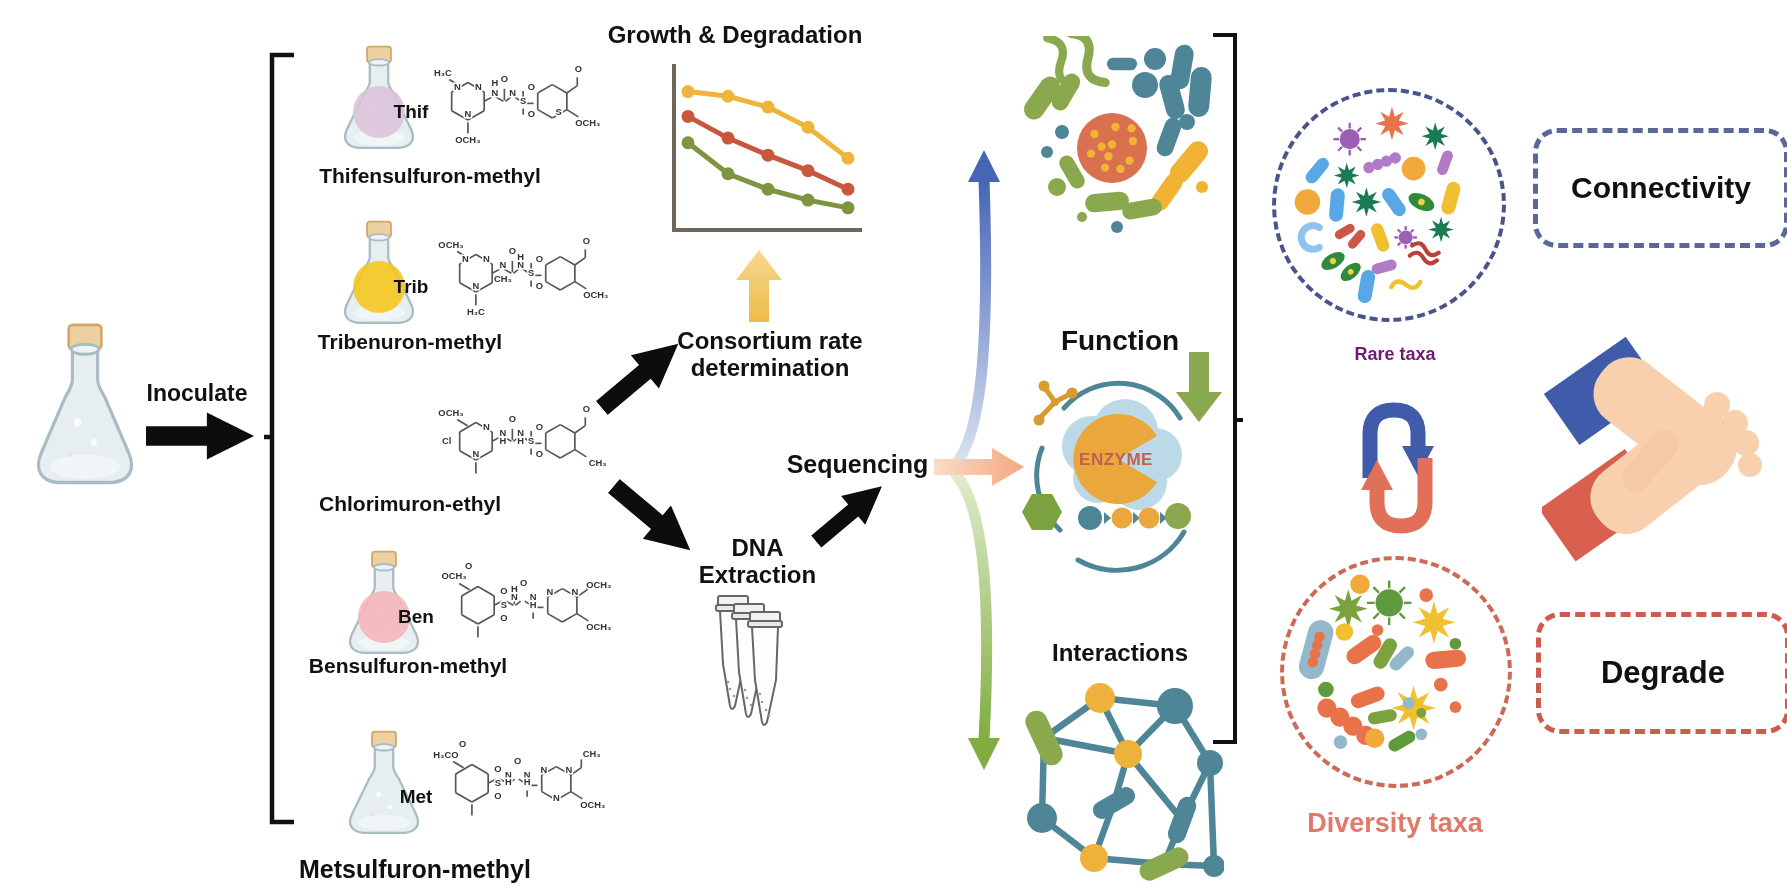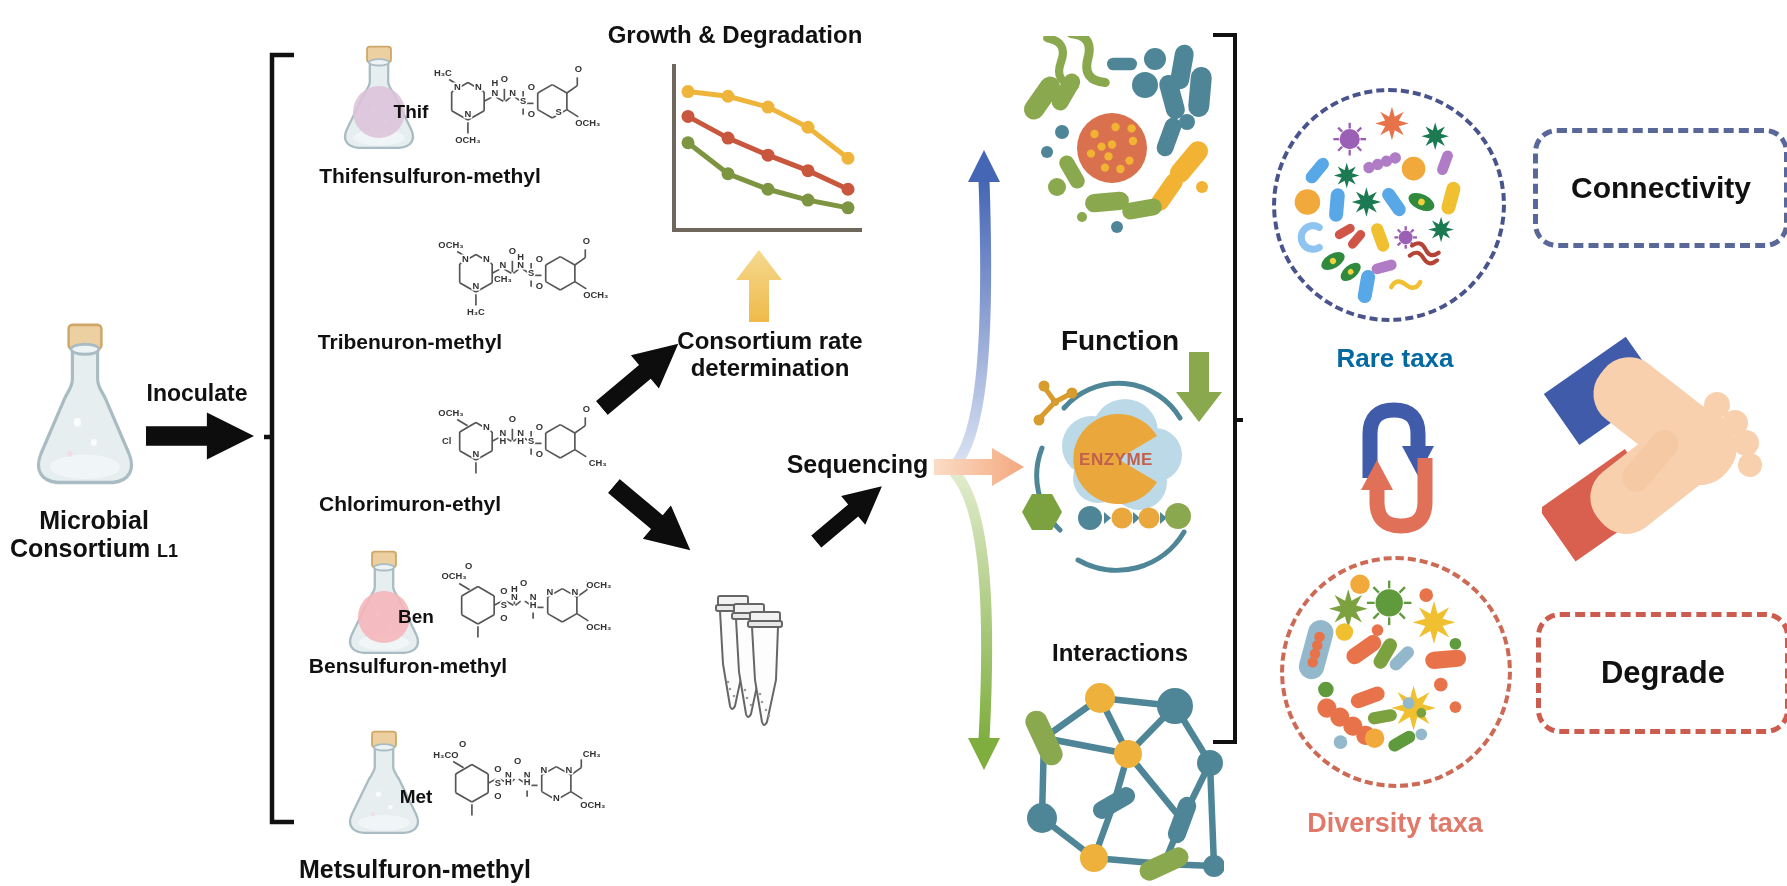--- a/index.html
+++ b/index.html
@@ -57,27 +57,20 @@
         <stop offset="0%" stop-color="#fbdcc6"></stop>
           <stop offset="100%" stop-color="#f4a87e"></stop>
       </linearGradient>
     </defs>
   </svg>
 
   <div class="flask" style="left:22px;top:322px;width:126px;height:172px">
     <svg viewBox="0 0 100 120" preserveAspectRatio="none">
         <use href="#flaskSym"></use>
       </svg>
-  </div>
-  <div class="t" style="left:3px;top:506px;width:182px;font-size:25px">
-    <div>Microbial</div>
-    <div>
-      <span>Consortium</span>
-      <span style="font-size:18px">L1</span>
-    </div>
   </div>
   <div class="t" style="left:133px;top:381px;width:128px;font-size:23px">Inoculate</div>
   <svg class="abs" style="left:146px;top:410px" width="108" height="52">
       <use href="#barrow"></use>
     </svg>
 
   <svg class="abs" style="left:263px;top:52px" width="34" height="774">
     <path d="M31,3 H9 V385 H1 M9,385 V770 H31" fill="none" stroke="#111" stroke-width="4.5"></path>
   </svg>
 
@@ -125,20 +118,27 @@
       <text x="78" y="50" text-anchor="middle" font-size="9" fill="#333" font-weight="600" stroke="#fff" stroke-width="3" paint-order="stroke">N</text>
       <text x="88" y="58" text-anchor="middle" font-size="9" fill="#333" font-weight="600" stroke="#fff" stroke-width="3" paint-order="stroke">S</text>
       <text x="96" y="44" text-anchor="middle" font-size="9" fill="#333" font-weight="600" stroke="#fff" stroke-width="3" paint-order="stroke">O</text>
       <text x="96" y="70" text-anchor="middle" font-size="9" fill="#333" font-weight="600" stroke="#fff" stroke-width="3" paint-order="stroke">O</text>
       <text x="122" y="68" text-anchor="middle" font-size="9" fill="#333" font-weight="600" stroke="#fff" stroke-width="3" paint-order="stroke">S</text>
       <text x="141" y="27" text-anchor="middle" font-size="9" fill="#333" font-weight="600" stroke="#fff" stroke-width="3" paint-order="stroke">O</text>
       <text x="150" y="79" text-anchor="middle" font-size="9" fill="#333" font-weight="600" stroke="#fff" stroke-width="3" paint-order="stroke">OCH₃</text>
     </svg>
   <div class="t" style="left:305px;top:164px;width:250px;font-size:21px">Thifensulfuron-methyl</div>
 
+  <div class="flask herb" style="left:333px;top:213px;width:92px;height:124px">
+    <svg viewBox="0 0 100 120">
+        <use href="#flaskSym"></use>
+      </svg>
+    <div class="flask-dot" style="background: rgb(246, 197, 26);"></div>
+    <div class="flask-abbr">Trib</div>
+  </div>
   <svg class="abs struct" style="left:428px;top:216px" width="200" height="125" viewBox="0 0 170 120">
       <line x1="50.6" y1="46" x2="35" y2="37" stroke="#555" stroke-width="1.6"></line>
       <line x1="35" y1="37" x2="19.4" y2="46" stroke="#555" stroke-width="1.6"></line>
       <line x1="19.4" y1="46" x2="19.4" y2="64" stroke="#555" stroke-width="1.6"></line>
       <line x1="19.4" y1="64" x2="35" y2="73" stroke="#555" stroke-width="1.6"></line>
       <line x1="35" y1="73" x2="50.6" y2="64" stroke="#555" stroke-width="1.6"></line>
       <line x1="50.6" y1="64" x2="50.6" y2="46" stroke="#555" stroke-width="1.6"></line>
       <line x1="27" y1="40" x2="17" y2="34" stroke="#555" stroke-width="1.6"></line>
       <line x1="35" y1="75" x2="35" y2="86" stroke="#555" stroke-width="1.6"></line>
       <line x1="50.6" y1="55" x2="58" y2="51" stroke="#555" stroke-width="1.6"></line>
@@ -351,20 +351,24 @@
       <use href="#barrow"></use>
     </svg>
   <div class="t" style="left:650px;top:328px;width:240px;font-size:24px">
     <div>Consortium rate</div>
     <div>determination</div>
   </div>
 
   <svg class="abs" style="left:602px;top:494px;transform:rotate(40deg)" width="100" height="48">
       <use href="#barrow"></use>
     </svg>
+  <div class="t" style="left:690px;top:535px;width:135px;font-size:24px">
+    <div>DNA</div>
+    <div>Extraction</div>
+  </div>
 
   <svg class="abs" style="left:704px;top:594px" width="96" height="138" viewBox="0 0 96 138">
     <g stroke="#666" stroke-width="2">
       <g transform="translate(0,0)">
         <rect x="14" y="2" width="30" height="10" rx="2" fill="#f2f2f2"></rect>
           <rect x="12" y="11" width="34" height="6" rx="2" fill="#e8e8e8"></rect>
         <path d="M16,17 L19,70 L26,112 Q28,118 31,112 L40,70 L42,17 Z" fill="#fdfdfd"></path>
         <g fill="#9a9a9a" stroke="none">
             <circle cx="26" cy="95" r="1.3"></circle>
             <circle cx="30" cy="102" r="1.3"></circle>
@@ -682,21 +686,21 @@
           <rect x="-5.46" y="-13" width="10.92" height="26" rx="5.46" fill="#b07cc6"></rect>
         </g>
         <g transform="translate(92,198) rotate(10)">
           <rect x="-7.14" y="-17" width="14.28" height="34" rx="7.14" fill="#58a8e8"></rect>
         </g>
         <g transform="translate(132,196) rotate(-10)">
           <path d="M -15,0 Q -7.5,-9 0,0 Q 7.5,9 15,0" fill="none" stroke="#f0c030" stroke-width="4.5" stroke-linecap="round"></path>
         </g>
       </svg>
   </div>
-  <div class="t" style="left:1295px;top:344px;width:200px;font-size:26px;color:#0369a1">Rare taxa</div>
+  <div class="t" style="left:1295px;top:344px;width:200px;font-size:18px;color:#701a75">Rare taxa</div>
 
   <div class="dash-box conn-border" style="left:1533px;top:128px;width:246px;height:110px;font-size:30px">
     <span>Connectivity</span>
   </div>
 
   <svg class="abs" style="left:1340px;top:390px" width="115" height="155" viewBox="0 0 115 155">
     <path d="M30,88 L30,44 Q30,20 54,20 Q78,20 78,44 L78,58" fill="none" stroke="#3f5ba9" stroke-width="15"></path>
     <polygon points="62,56 94,56 78,86" fill="#3f5ba9"></polygon>
     <path d="M85,68 L85,112 Q85,136 61,136 Q37,136 37,112 L37,98" fill="none" stroke="#e07058" stroke-width="15"></path>
     <polygon points="21,100 53,100 37,70" fill="#e07058"></polygon>

